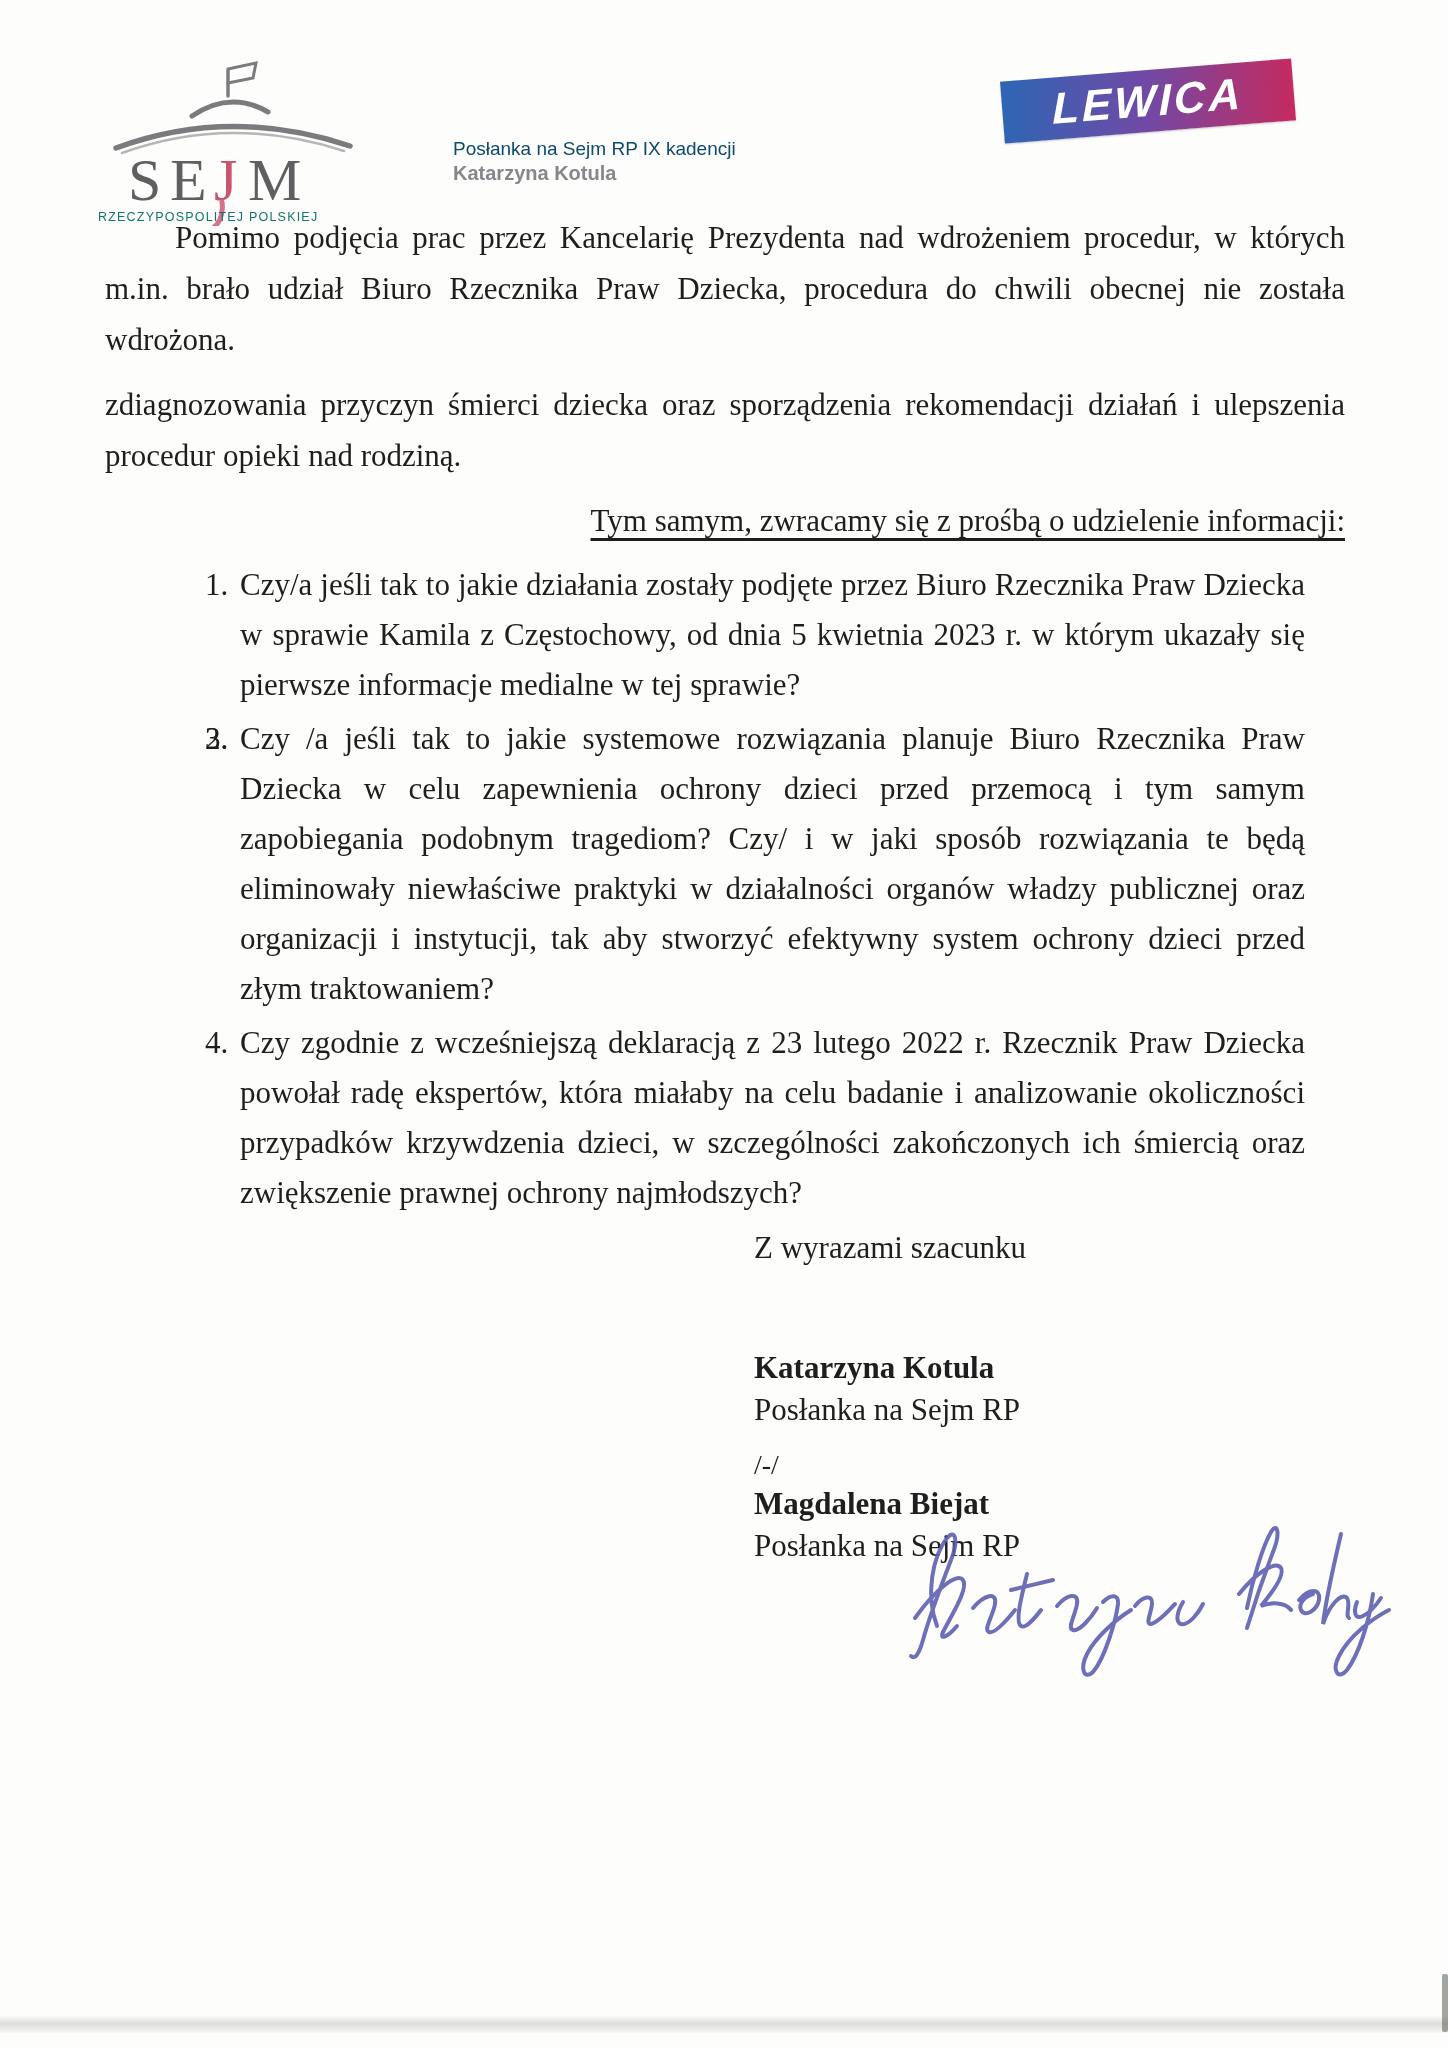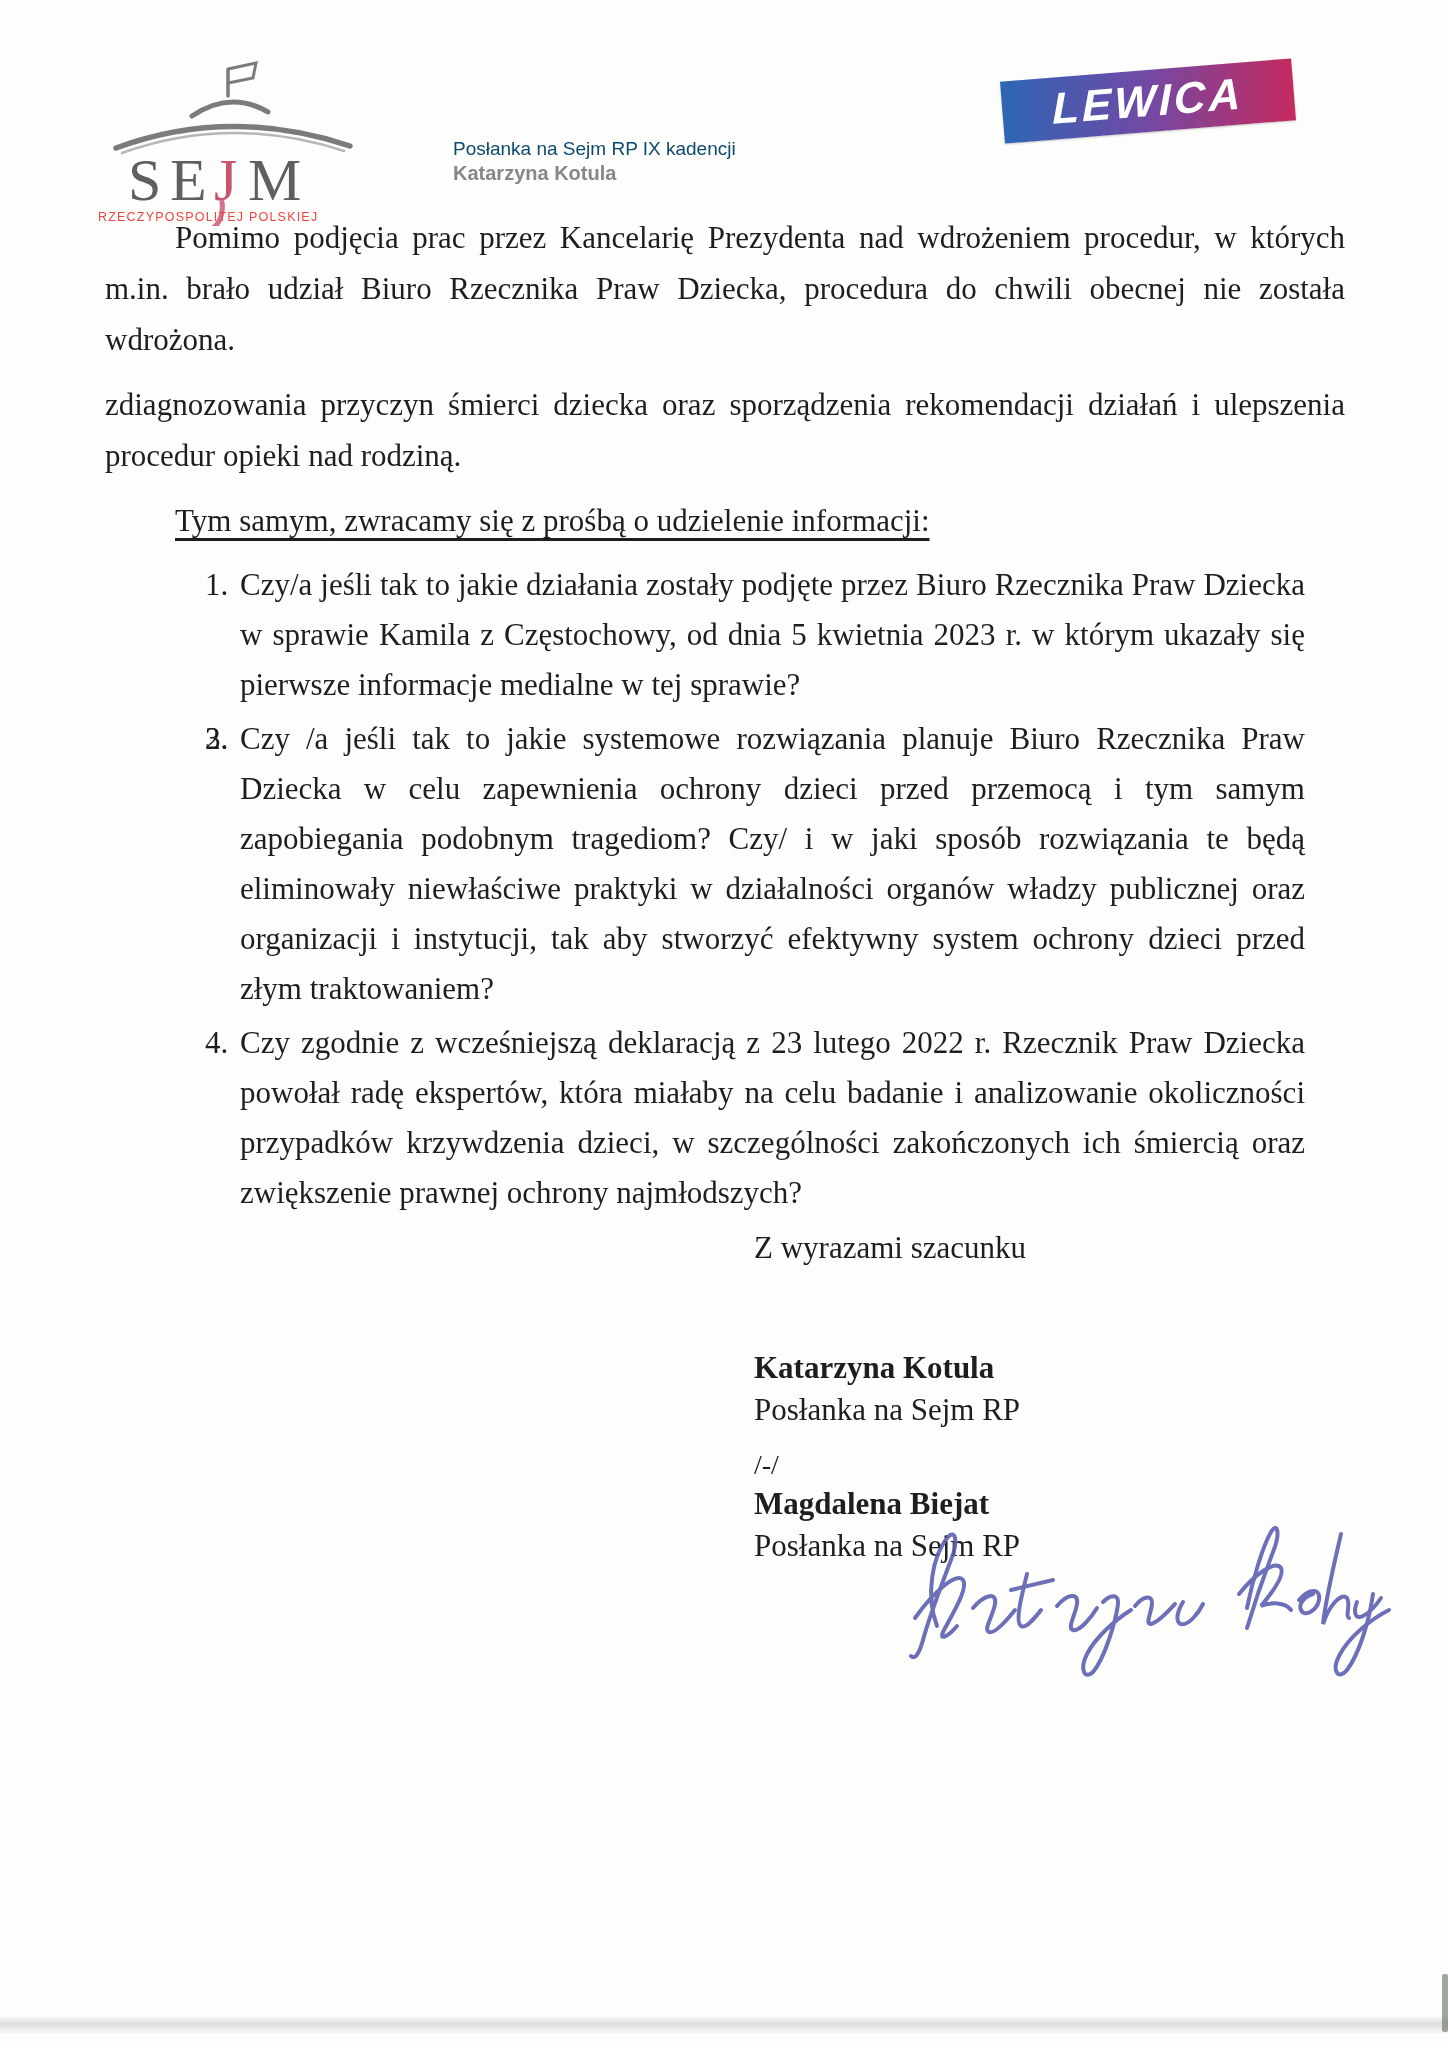--- a/index.html
+++ b/index.html
@@ -14,21 +14,21 @@
   }
 
   
   .sejm-logo { position: absolute; left: 108px; top: 58px; width: 260px; }
   .sejm-art { display: block; width: 250px; height: 168px; }
   .sejm-letter { font-family: "Liberation Serif", serif; font-size: 60px; fill: #5f5f61; }
   .sejm-letter-j { fill: #c9546e; }
   .sejm-subtitle {
     font-family: "Liberation Sans", sans-serif;
     font-size: 12.5px; letter-spacing: 1.2px;
-    color: #ef4444; margin: -16px 0 0 -10px; white-space: nowrap;
+    color: #0f766e; margin: -16px 0 0 -10px; white-space: nowrap;
   }
 
   .sender-block {
     position: absolute; left: 453px; top: 136px;
     font-family: "Liberation Sans", sans-serif; line-height: 25px;
   }
   .sender-role { font-size: 19px; color: #0c4a6e; }
   .sender-name { font-size: 20px; color: #85888b; font-weight: bold; }
 
   .lewica-banner {
@@ -46,21 +46,21 @@
     transform: skewX(-4deg);
   }
 
   
   .content {
     position: absolute; left: 105px; top: 212px; width: 1240px;
     font-size: 31px; line-height: 51px; text-align: justify;
   }
   .para { margin: 0 0 14px 0; }
   .para-indent { text-indent: 70px; }
-  .request-heading { margin: 0 0 14px 0; text-indent: 70px; text-align: left; }
+  .request-heading { margin: 0 0 14px 0; text-indent: 70px; text-align: right; }
   .underlined { text-decoration: underline; text-underline-offset: 7px; }
 
   .qlist { padding-right: 40px; }
   .q { position: relative; padding-left: 135px; margin: 0 0 4px 0; line-height: 50px; }
   .q-marker { position: absolute; left: 100px; top: 0; }
 
   
   .closing { margin-left: 649px; width: 410px; }
   .salutation { line-height: 51px; }
   .sig-space { height: 74px; }

